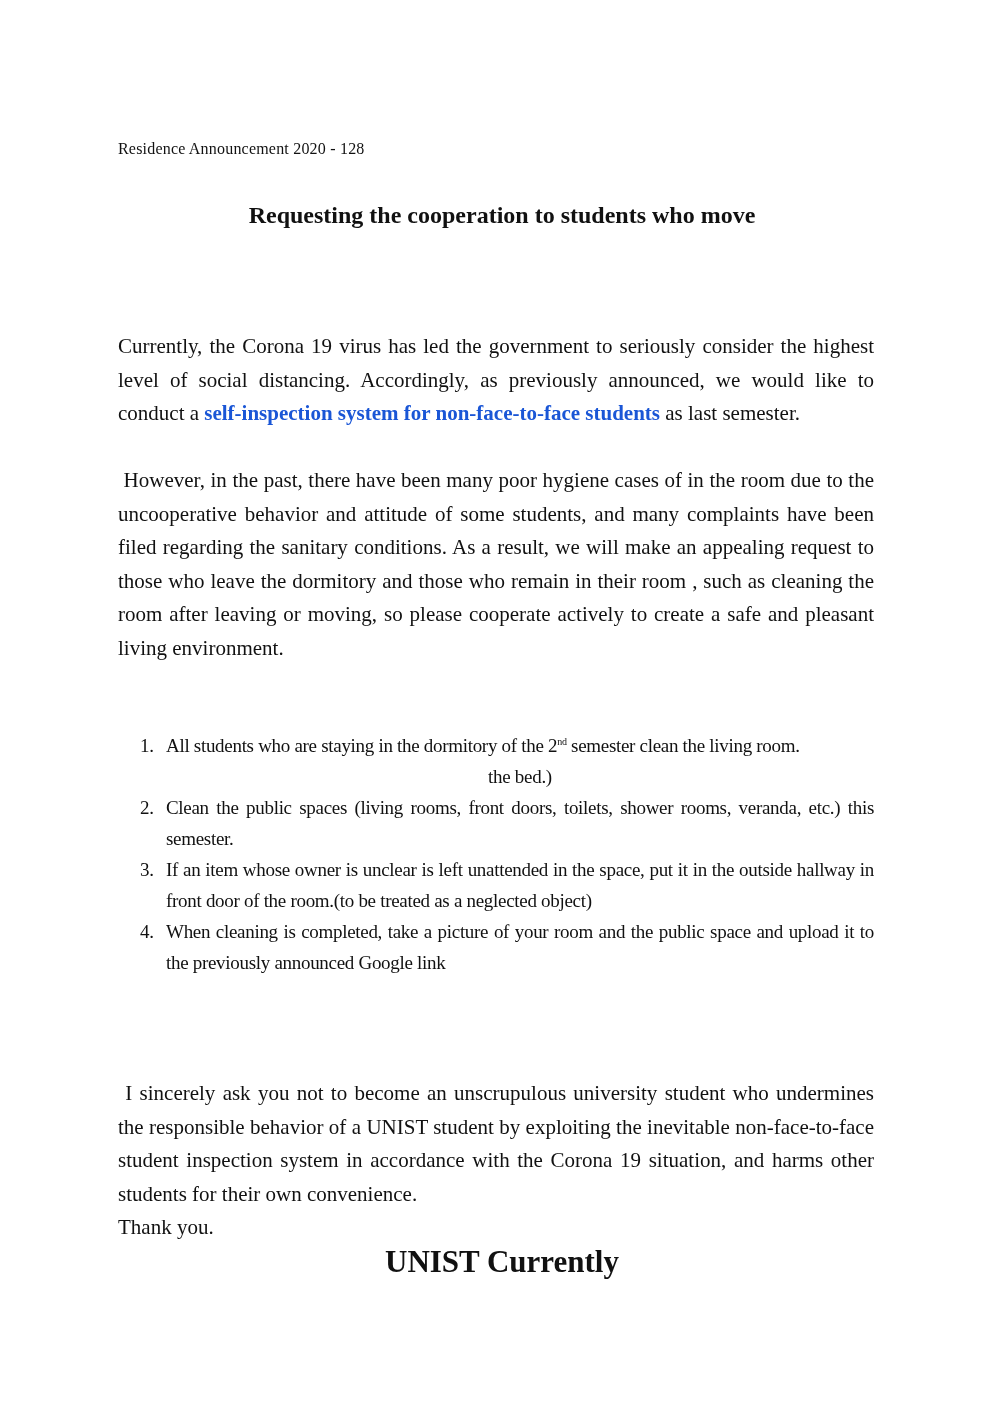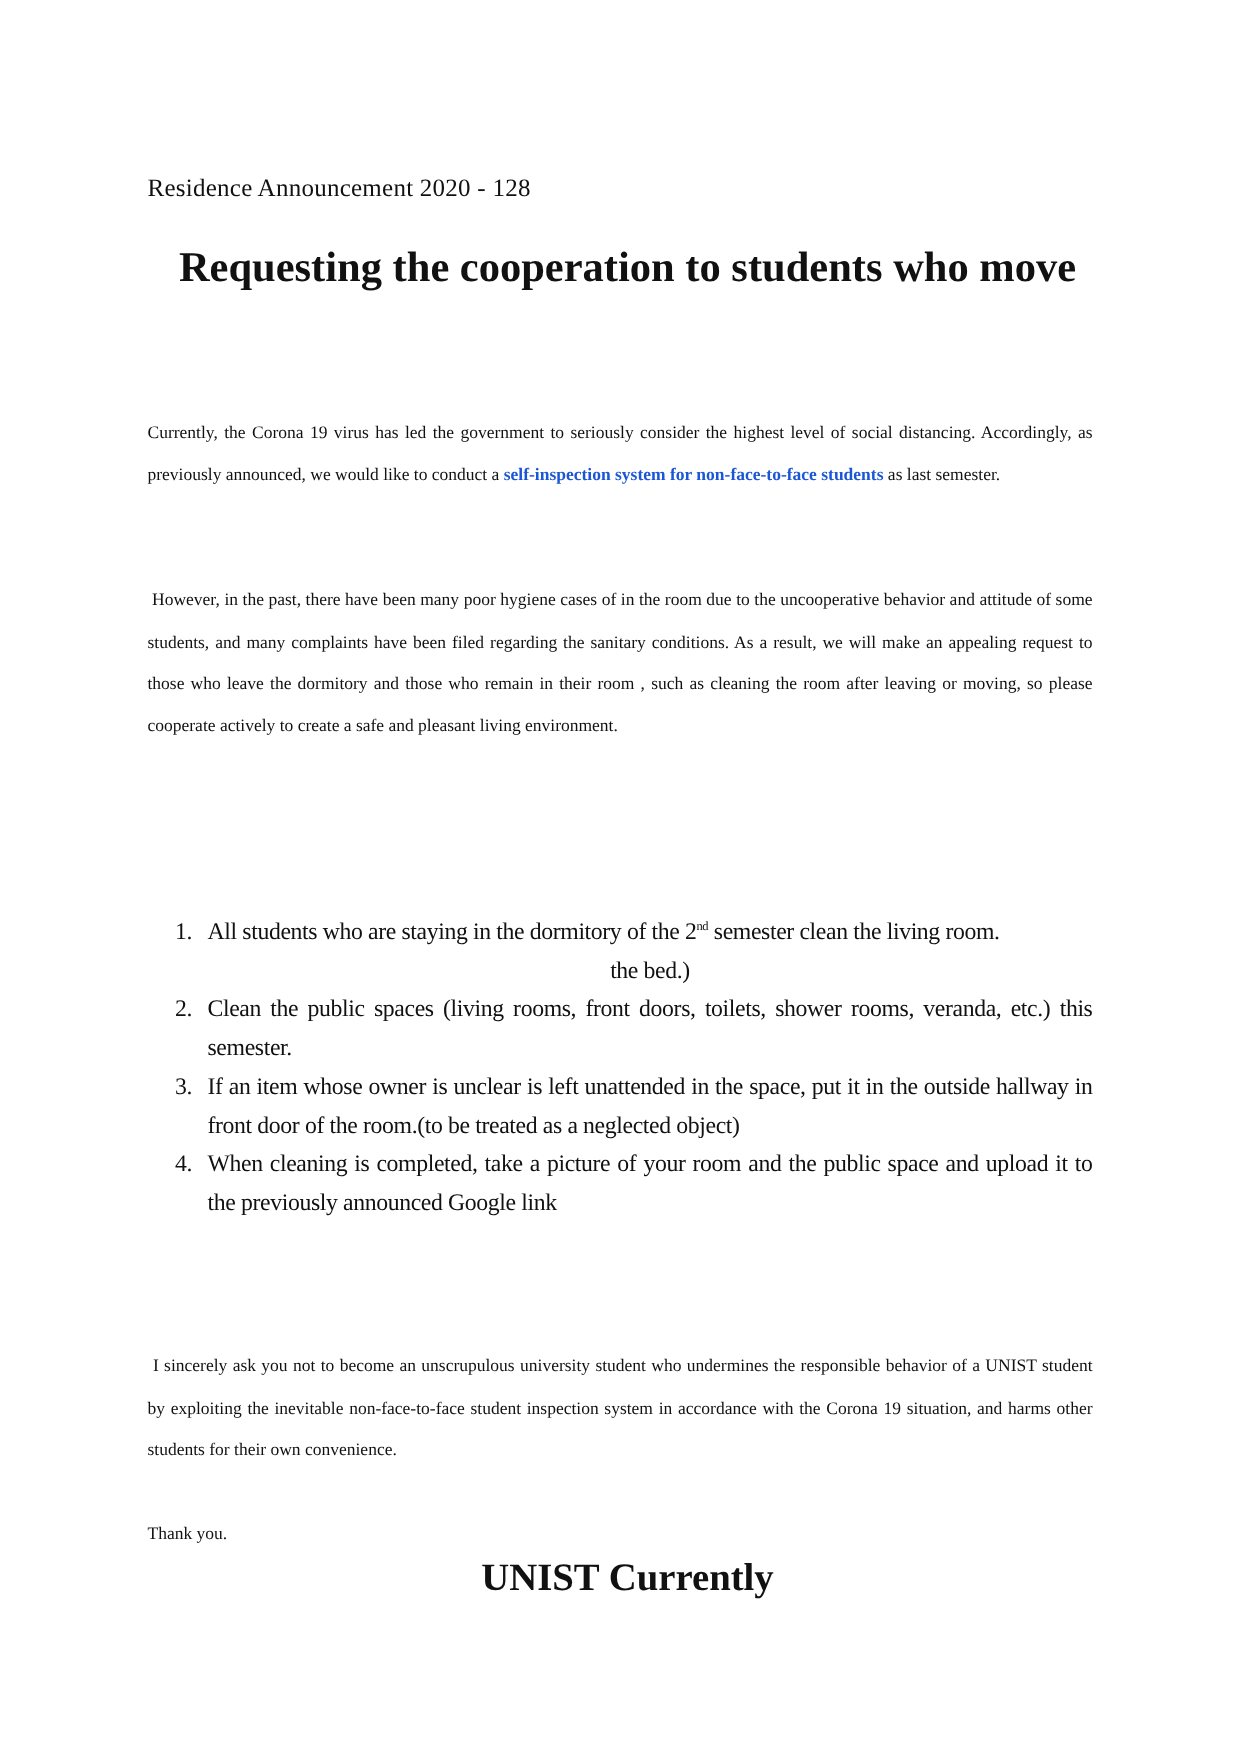--- a/index.html
+++ b/index.html
@@ -1,22 +1,22 @@
 <!DOCTYPE html>
 <html><head>
   <meta charset="utf-8">
   <style>
     html, body { margin: 0; padding: 0; background: #ffffff; }
     body { width: 992px; height: 1403px; position: relative; overflow: hidden;
       font-family: "Liberation Serif", "DejaVu Serif", serif; color: #111; }
     .page { position: absolute; left: 0; top: 0; width: 992px; height: 1403px; }
-    .ref { position: absolute; left: 118px; top: 140px; font-size: 20px; letter-spacing: 0.2px; }
+    .ref { position: absolute; left: 118px; top: 140px; font-size: 16px; letter-spacing: 0.2px; }
     .title { position: absolute; left: 110px; width: 784px; top: 188px; text-align: center;
-      font-weight: bold; font-size: 34px; line-height: 54px; }
-    .para { position: absolute; left: 118px; width: 756px; font-size: 14px; line-height: 33.6px;
+      font-weight: bold; font-size: 24px; line-height: 54px; }
+    .para { position: absolute; left: 118px; width: 756px; font-size: 21px; line-height: 33.6px;
       text-align: justify; }
     .p1 { top: 330px; }
     .p2 { top: 464px; }
     .hl { color: #1a56d6; font-weight: bold; }
     .list { position: absolute; left: 140px; width: 734px; top: 730px; font-size: 19px; line-height: 31px;
       letter-spacing: -0.3px; }
     .li { position: relative; padding-left: 26px; text-align: justify; }
     .li .num { position: absolute; left: 0; top: 0; }
     .note { padding-left: 10px; text-indent: 0; }
     .note .cont { display: block; padding-left: 16px; text-align: center; }

